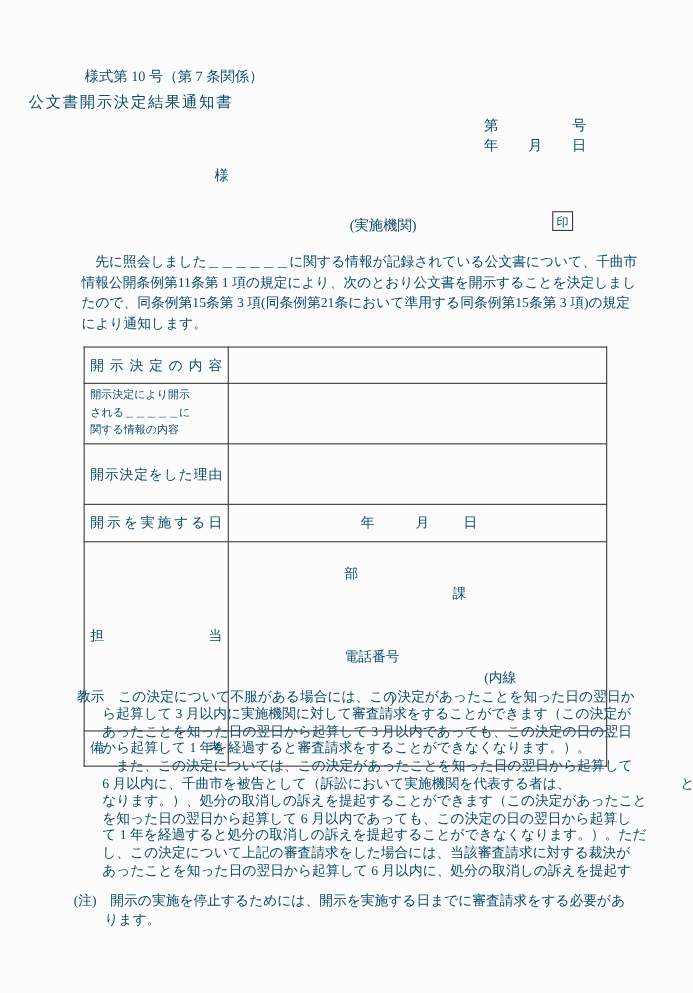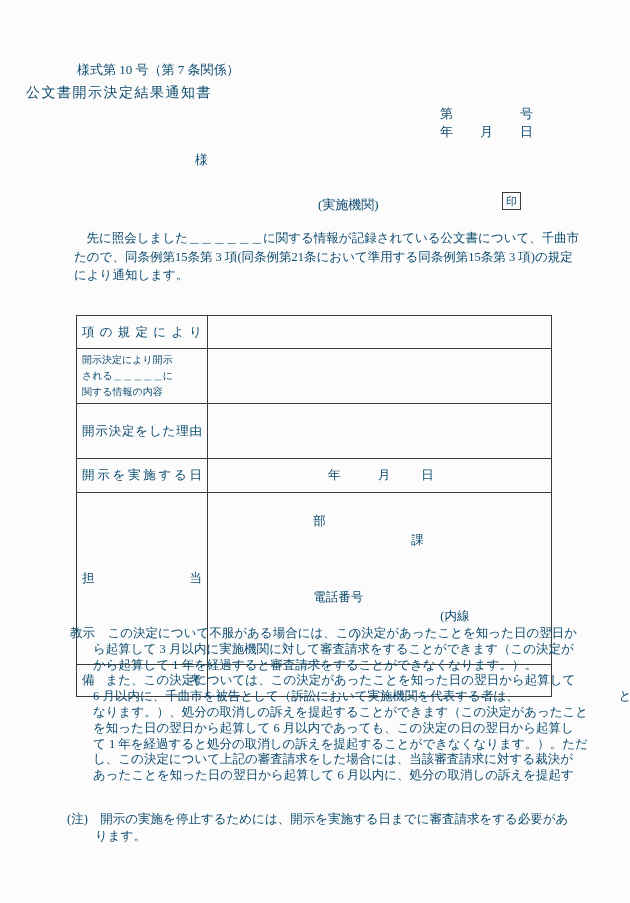--- a/index.html
+++ b/index.html
@@ -69,28 +69,29 @@
   <div class="abs addressee">様</div>
 
   <div class="abs issuer">(実施機関)</div>
 
   <div class="abs seal-box">
     <span>印</span>
   </div>
 
   <div class="abs intro">
       <div class="tline">　先に照会しました＿＿＿＿＿＿に関する情報が記録されている公文書について、千曲市</div>
+      <div class="tline">情報公開条例第11条第 1 項の規定により、次のとおり公文書を開示することを決定しまし</div>
       <div class="tline">たので、同条例第15条第 3 項(同条例第21条において準用する同条例第15条第 3 項)の規定</div>
       <div class="tline">により通知します。</div>
     </div>
 
   <table class="abs form-table">
     <tbody>
     <tr class="r2">
-      <td class="lbl just">項の規定により</td>
+      <td class="lbl just">開示決定の内容</td>
       <td class="cnt"></td>
     </tr>
     <tr class="r3">
       <td class="lbl lbl3">
             <div class="tline">開示決定により開示</div>
             <div class="tline">される＿＿＿＿＿に</div>
             <div class="tline">関する情報の内容</div>
           </td>
       <td class="cnt"></td>
     </tr>
@@ -125,20 +126,21 @@
     <tr class="r7">
       <td class="lbl just">備考</td>
       <td class="cnt"></td>
     </tr>
   </tbody>
     </table>
 
   <div class="abs instructions">
       <div class="tline">教示　この決定について不服がある場合には、この決定があったことを知った日の翌日か</div>
       <div class="tline">ら起算して 3 月以内に実施機関に対して審査請求をすることができます（この決定が</div>
+      <div class="tline">あったことを知った日の翌日から起算して 3 月以内であっても、この決定の日の翌日</div>
       <div class="tline">から起算して 1 年を経過すると審査請求をすることができなくなります。）。</div>
       <div class="tline">　また、この決定については、この決定があったことを知った日の翌日から起算して</div>
       <div class="tline">6 月以内に、千曲市を被告として（訴訟において実施機関を代表する者は、　　　　　　　　と</div>
       <div class="tline">なります。）、処分の取消しの訴えを提起することができます（この決定があったこと</div>
       <div class="tline">を知った日の翌日から起算して 6 月以内であっても、この決定の日の翌日から起算し</div>
       <div class="tline">て 1 年を経過すると処分の取消しの訴えを提起することができなくなります。）。ただ</div>
       <div class="tline">し、この決定について上記の審査請求をした場合には、当該審査請求に対する裁決が</div>
       <div class="tline">あったことを知った日の翌日から起算して 6 月以内に、処分の取消しの訴えを提起す</div>
     </div>
 

